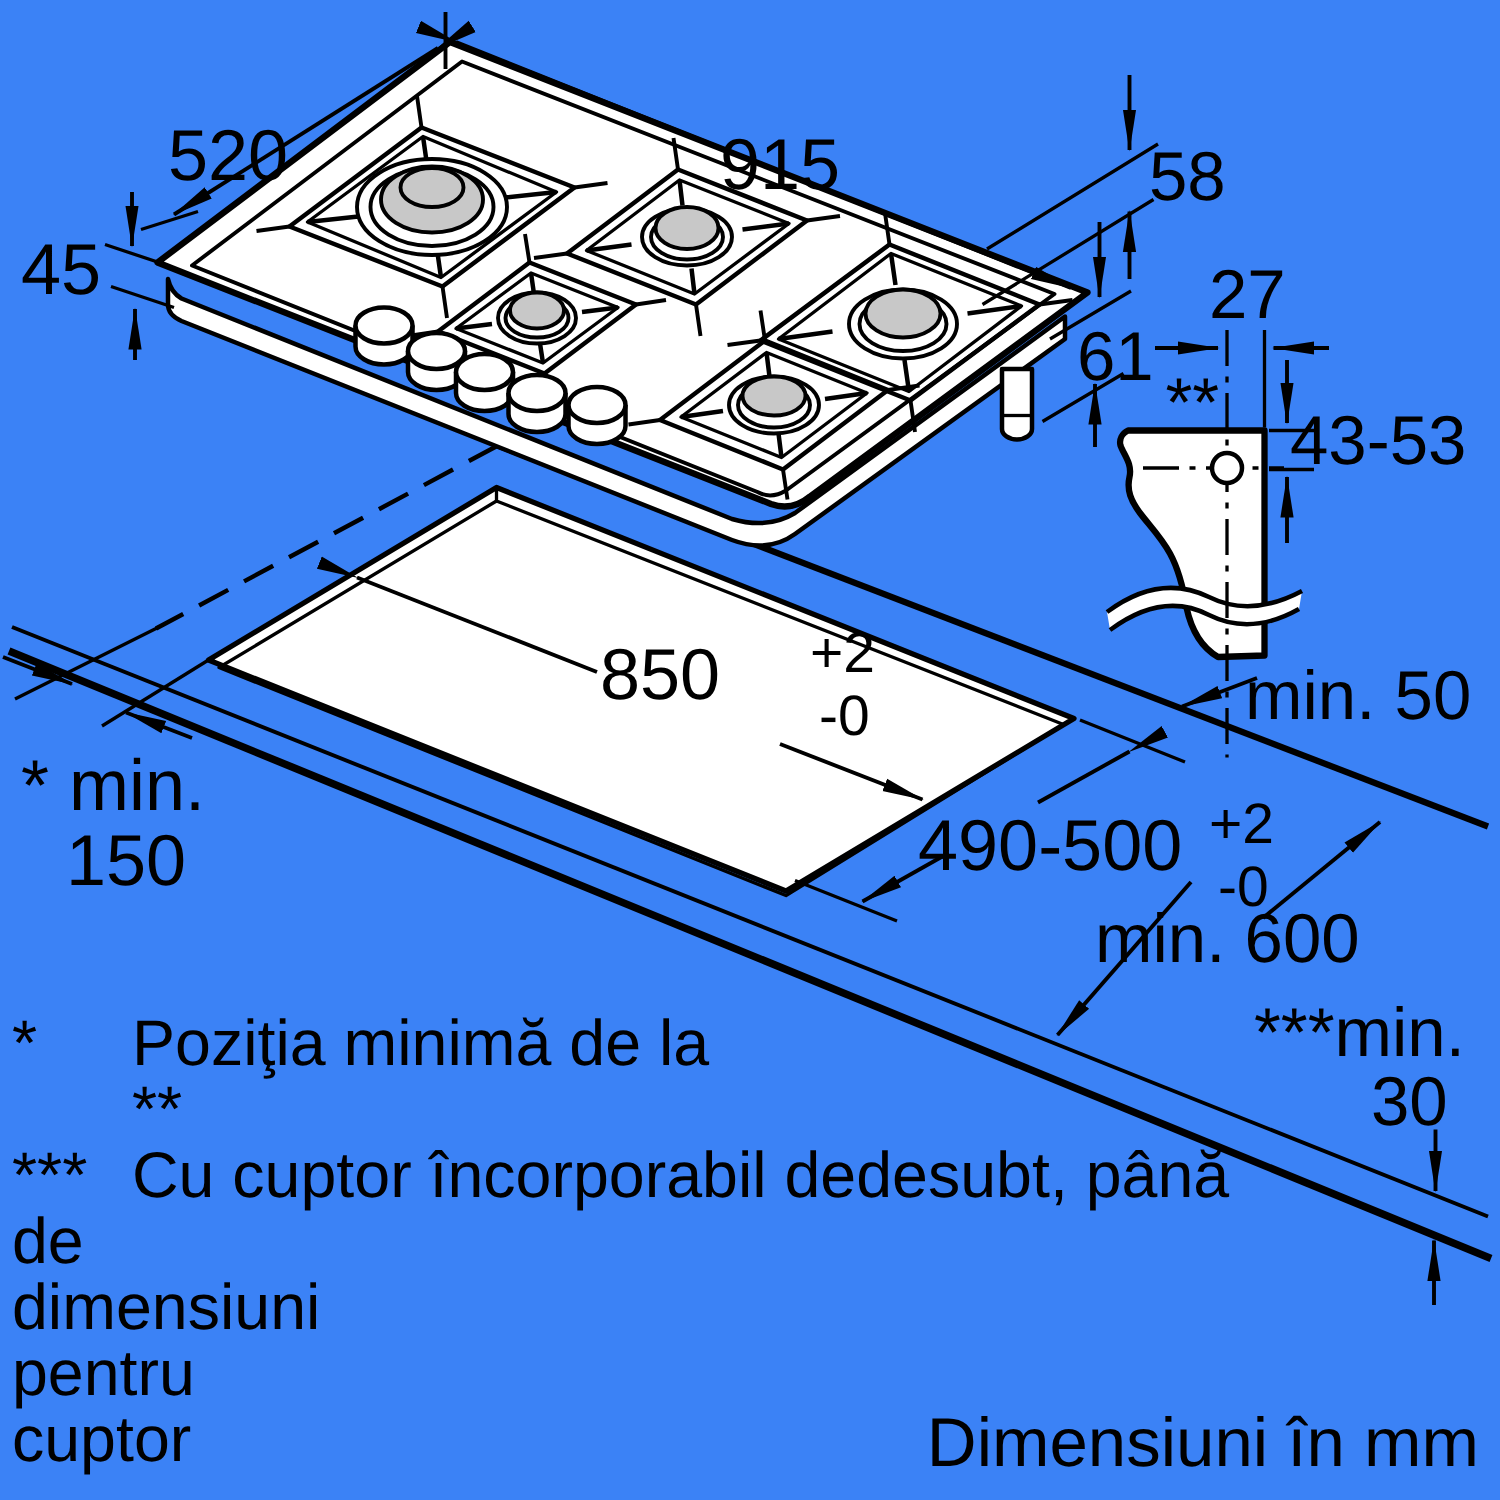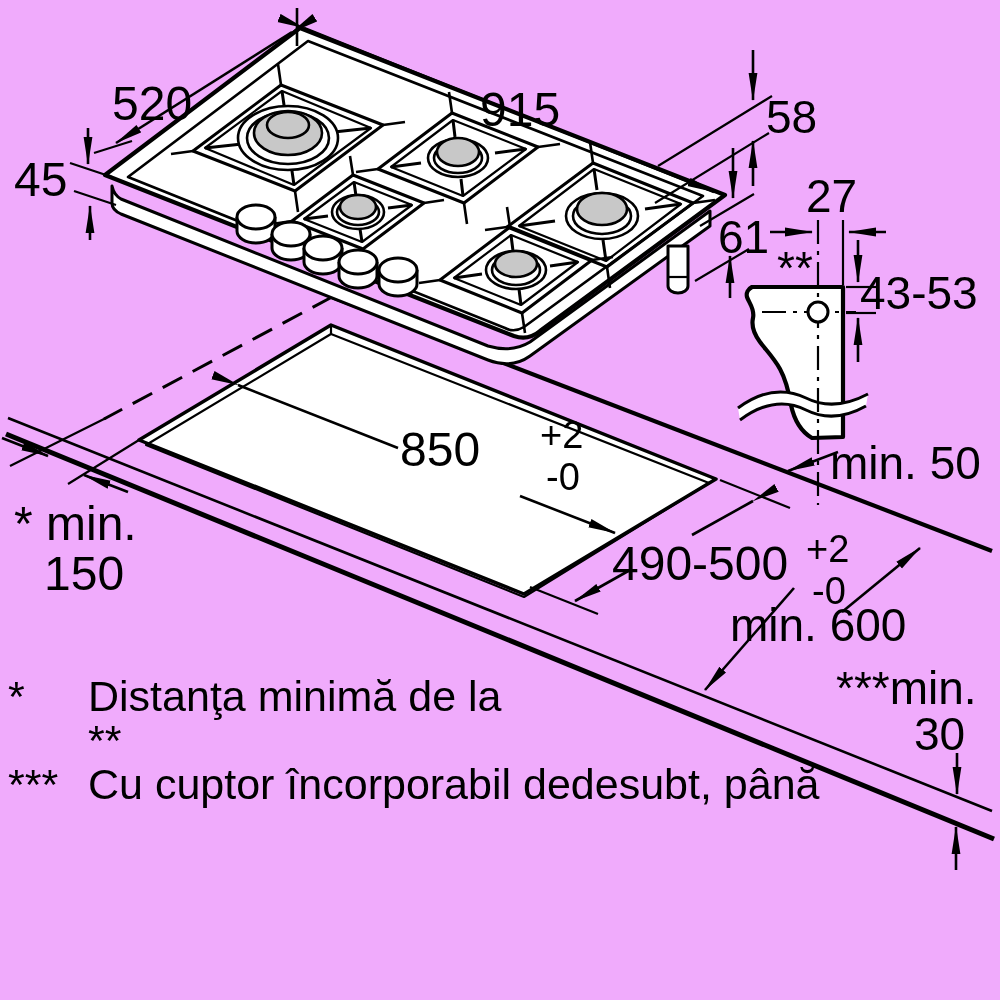--- a/index.html
+++ b/index.html
@@ -1,16 +1,16 @@
 <!DOCTYPE html>
 <html><head>
 <meta charset="utf-8">
 <style>
   html,body{margin:0;padding:0;background:#fff;}
-  #stage{position:relative;width:1000px;height:1000px;background:#f0abfc;overflow:hidden;
+  #stage{position:relative;width:1000px;height:1000px;background:#3b82f6;overflow:hidden;
          font-family:"Liberation Sans",sans-serif;color:#000;}
   svg{position:absolute;left:0;top:0;}
   .ln{stroke:#000;fill:none;stroke-linecap:butt;stroke-linejoin:round;}
   .w1{stroke-width:2.2;} .w2{stroke-width:2.6;} .w3{stroke-width:3;}
   .w35{stroke-width:3.5;} .w4{stroke-width:4.2;} .w5{stroke-width:5;}
   .fw{fill:#fff;} .fg{fill:#c8c8c8;}
   .dash{stroke-dasharray:22 12;}
   .cl{stroke-dasharray:24 7 4 7;}
   text{fill:#000;stroke:none;font-family:"Liberation Sans",sans-serif;}
   .t48{font-size:48px;} .t46{font-size:46px;} .t38{font-size:38px;}
@@ -197,22 +197,24 @@
     <text class="t46" x="730" y="641">min. 600</text>
     <text class="t48" x="14" y="540">* min.</text>
     <text class="t48" x="44" y="590">150</text>
     <text class="t46" x="836" y="704">***min.</text>
     <text class="t46" x="914" y="750">30</text>
   </g>
 </svg>
 
 <div id="footnotes">
   <div class="mk">*</div>
-  <div>Distanţa minimă de la</div>
+  <div>Poziţia minimă de la</div>
   <div class="mk"></div>
   <div class="mk">**</div>
   <div class="mk">***</div>
   <div>Cu cuptor încorporabil dedesubt, până</div>
   <div class="mk"></div>
   <div class="mk"></div>
+  <div>de dimensiuni pentru cuptor</div>
 </div>
 
+<div id="units">Dimensiuni în mm</div>
 </div>
 
 </body></html>

